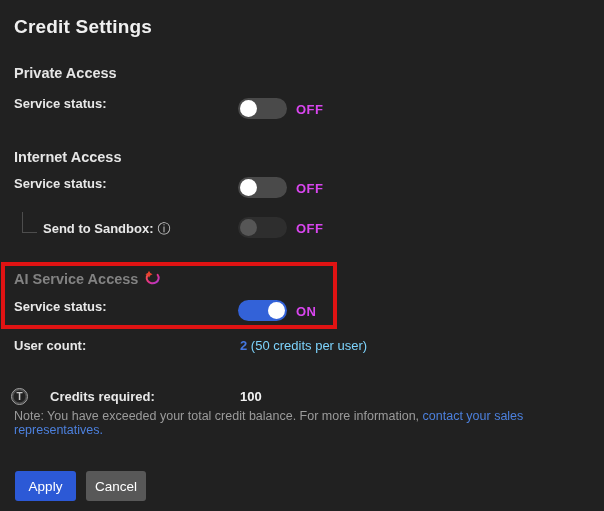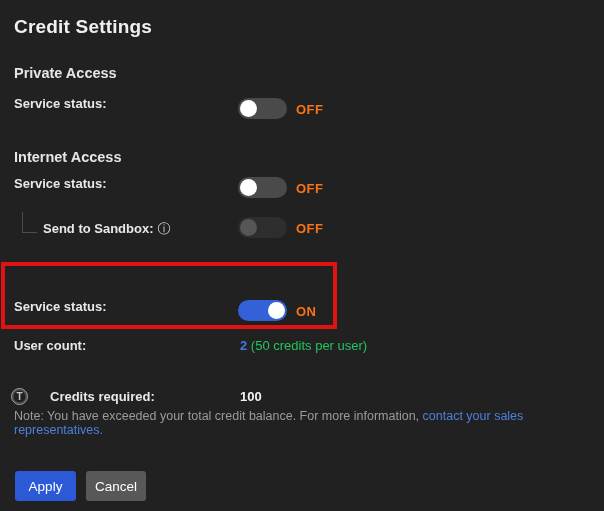--- a/index.html
+++ b/index.html
@@ -31,40 +31,40 @@
   .toggle .knob {
     position: absolute; top: 2px; left: 2px;
     width: 17px; height: 17px; border-radius: 50%; background: #ffffff;
   }
   .toggle.on { background: #3362d8; }
   .toggle.on .knob { left: auto; right: 2px; }
   .toggle.disabled { background: #2e2e2e; }
   .toggle.disabled .knob { background: #565656; }
   .toggle-state {
     position: absolute; left: 296px;
-    font-size: 13px; font-weight: 600; color: #f97316; letter-spacing: 0.5px;
+    font-size: 13px; font-weight: 600; color: #d946ef; letter-spacing: 0.5px;
   }
   .tree-connector {
     position: absolute; left: 22px; top: 212px; width: 15px; height: 21px;
     border-left: 1.5px solid #4d4d4d; border-bottom: 1.5px solid #4d4d4d;
   }
   .sub-label { left: 43px; text-align: right; }
   .info-icon {
     display: inline-block; margin-left: 4px;
     font-size: 13px; font-weight: 400; color: #cfcfcf; cursor: pointer;
   }
   .highlight-rect {
     position: absolute; left: 1px; top: 262px; width: 336px; height: 67px;
     border: 4px solid #e01313; pointer-events: none;
   }
   .ai-header-wrap { position: absolute; left: 14px; top: 270px; display: flex; align-items: center; gap: 5px; }
   .ai-header-wrap .hdr { font-size: 14.5px; font-weight: 600; color: #828282; }
   .value-line { position: absolute; left: 240px; font-size: 13px; }
   .value-blue { color: #4577e0; font-weight: 700; }
-  .value-gray { color: #22c55e; font-weight: 400; }
+  .value-gray { color: #7dd3fc; font-weight: 400; }
   .value-white { color: #f2f2f2; font-weight: 700; }
   .token-icon {
     position: absolute; left: 11px; top: 388px;
     width: 17px; height: 17px; border-radius: 50%;
     border: 1.5px solid #a5a5a5; box-shadow: inset 0 0 0 1.5px #4f4f4f;
     color: #c4c4c4; font-size: 10px; font-weight: 700;
     display: flex; align-items: center; justify-content: center;
   }
   .credits-label { left: 50px; }
   .note {
@@ -104,20 +104,36 @@
 
   <div class="tree-connector"></div>
   <span class="row-label sub-label" style="top:220px"><span>Send to Sandbox:</span><span class="info-icon">ⓘ</span></span>
   <div class="toggle disabled" style="top:217px">
     <div class="knob"></div>
   </div>
   <span class="toggle-state" style="top:221px">OFF</span>
 
   <div class="highlight-rect"></div>
 
+  <div class="ai-header-wrap">
+    <span class="hdr">AI Service Access</span>
+    <span style="display:inline-flex">
+      <svg width="18" height="17" viewBox="0 0 24 22">
+        <defs>
+          <linearGradient id="aig" x1="0" y1="0" x2="1" y2="1">
+            <stop offset="0" stop-color="#ff5a3c"></stop>
+            <stop offset="0.55" stop-color="#e0308f"></stop>
+            <stop offset="1" stop-color="#a93bd4"></stop>
+          </linearGradient>
+        </defs>
+        <path d="M 8.5 4.2 A 8 7.2 0 1 0 19.5 6.2" fill="none" stroke="url(#aig)" stroke-width="2.6" stroke-linecap="round"></path>
+        <path d="M8 0.5 L9.6 3.7 L12.8 5.3 L9.6 6.9 L8 10.1 L6.4 6.9 L3.2 5.3 L6.4 3.7 Z" fill="#e8422e"></path>
+      </svg>
+    </span>
+  </div>
   <span class="row-label" style="top:299px">Service status:</span>
   <div class="toggle on" style="top:300px">
     <div class="knob"></div>
   </div>
   <span class="toggle-state" style="top:304px">ON</span>
 
   <span class="row-label" style="top:338px">User count:</span>
   <span class="value-line" style="top:338px"><span class="value-blue">2</span><span class="value-gray"> (50 credits per user)</span></span>
 
   <div class="token-icon">T</div>

